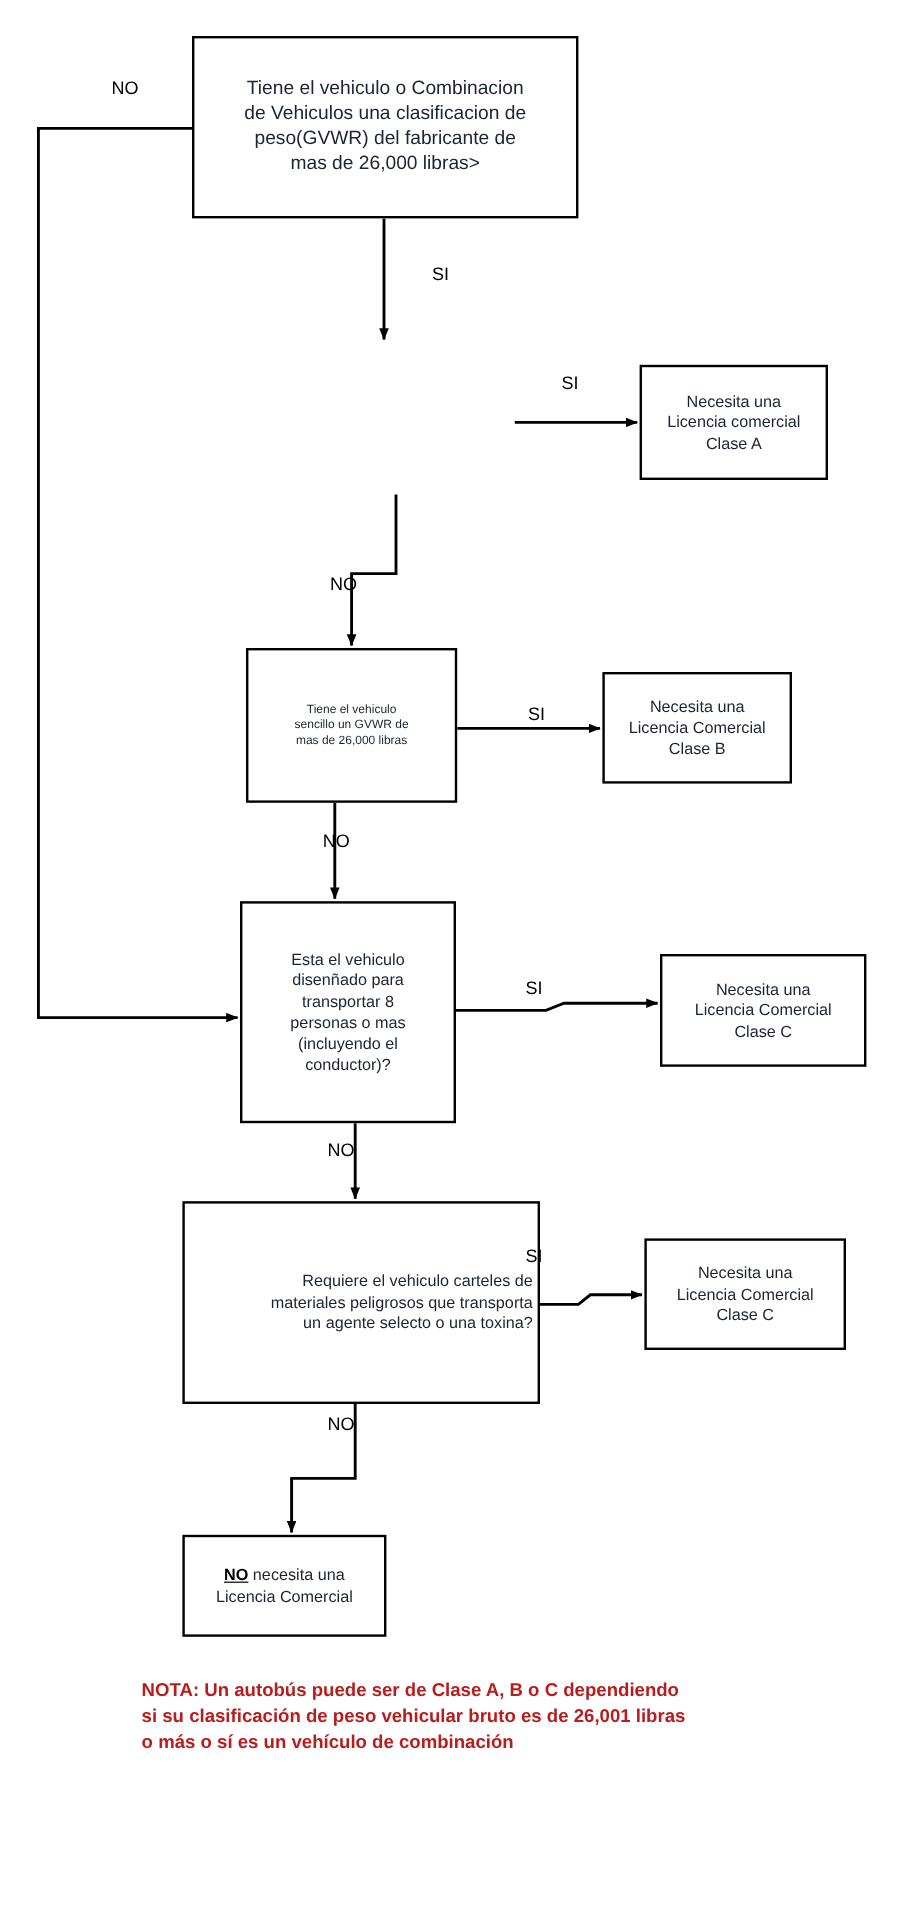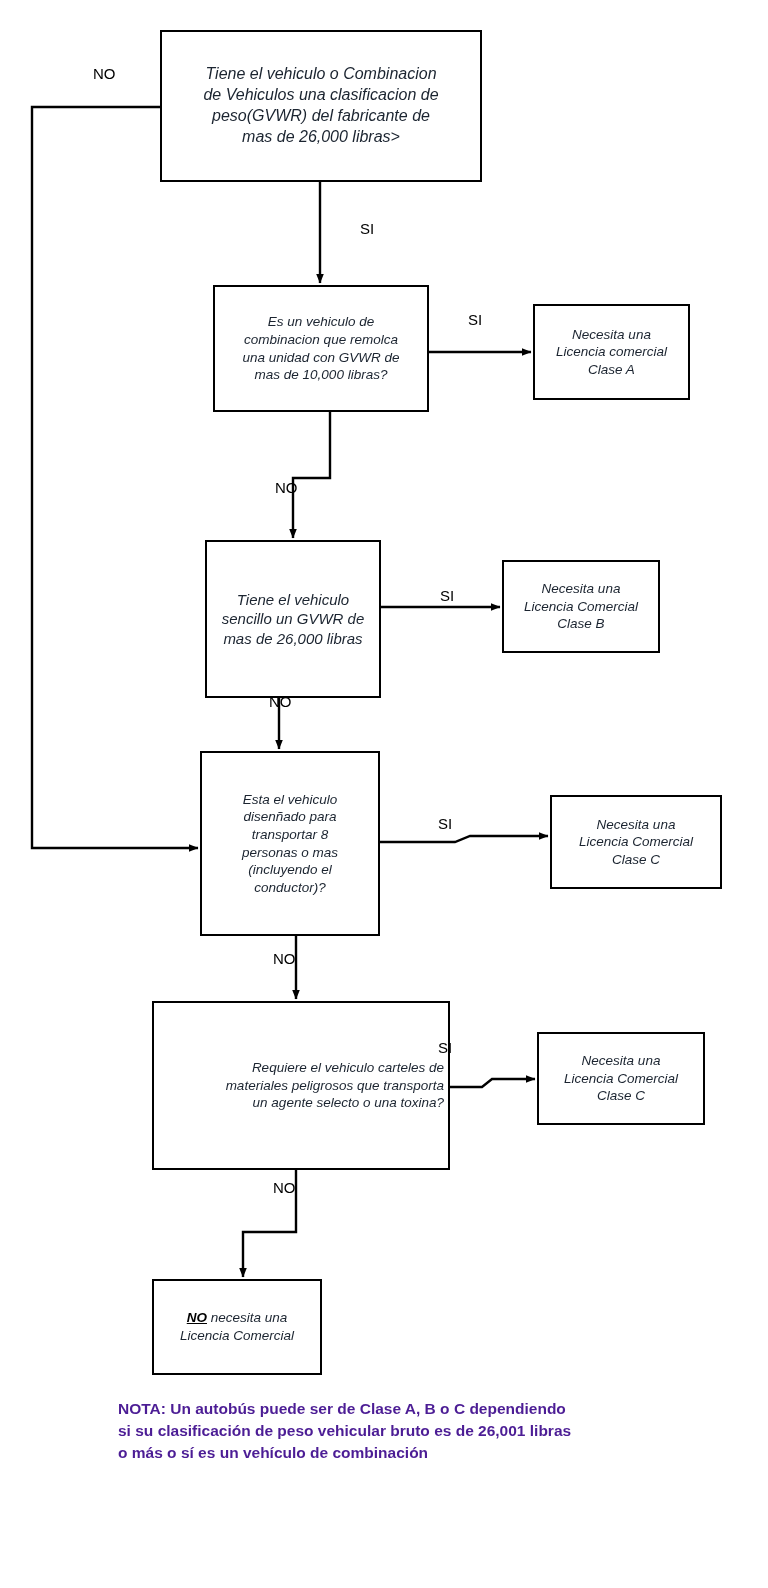--- a/index.html
+++ b/index.html
@@ -35,35 +35,34 @@
     justify-content: center;
     text-align: center;
     line-height: 1.30;
     color: #1b2430;
   }
   .node-text {
     display: block;
     width: 100%;
     padding: 0 4px;
     white-space: pre-line;
-    font-style: italic;
   }
   .edge-label {
     position: absolute;
     font-size: 15px;
     color: #000000;
     line-height: 1;
     white-space: nowrap;
   }
   #note {
     position: absolute;
     font-weight: bold;
     font-size: 15.5px;
     line-height: 1.42;
-    color: #4c1d95;
+    color: #b91c1c;
     white-space: pre-line;
   }
   .u-bold {
     font-weight: bold;
     text-decoration: underline;
     color: #000000;
   }
 </style>
 </head>
 <body>
@@ -101,34 +100,28 @@
     </g>
   </svg>
 
   <div class="node" style="left:160px; top:30px; width:322px; height:152px; font-size:16px;">
     <span class="node-text">Tiene el vehiculo o Combinacion
 de Vehiculos una clasificacion de
 peso(GVWR) del fabricante de
 mas de 26,000 libras&gt;</span>
   </div>
 
-  <div class="node" style="left:213px; top:285px; width:216px; height:127px; font-size:13.5px;">
-    <span class="node-text">Es un vehiculo de
-combinacion que remolca
-una unidad con GVWR de
-mas de 10,000 libras?</span>
-  </div>
 
   <div class="node" style="left:533px; top:304px; width:157px; height:96px; font-size:13.5px;">
     <span class="node-text">Necesita una
 Licencia comercial
 Clase A</span>
   </div>
 
-  <div class="node" style="left:205px; top:540px; width:176px; height:158px; font-size:15px;">
+  <div class="node" style="left:205px; top:540px; width:176px; height:129px; font-size:10px;">
     <span class="node-text">Tiene el vehiculo
 sencillo un GVWR de
 mas de 26,000 libras</span>
   </div>
 
   <div class="node" style="left:502px; top:560px; width:158px; height:93px; font-size:13.5px;">
     <span class="node-text">Necesita una
 Licencia Comercial
 Clase B</span>
   </div>
@@ -153,21 +146,21 @@
 materiales peligrosos que transporta
 un agente selecto o una toxina?</span>
   </div>
 
   <div class="node" style="left:537px; top:1032px; width:168px; height:93px; font-size:13.5px;">
     <span class="node-text">Necesita una
 Licencia Comercial
 Clase C</span>
   </div>
 
-  <div class="node" style="left:152px; top:1279px; width:170px; height:96px; font-size:13.5px;">
+  <div class="node" style="left:152px; top:1279px; width:170px; height:85px; font-size:13.5px;">
     <span class="node-text"><span class="u-bold">NO</span><span> necesita una
 Licencia Comercial</span></span>
   </div>
 
   <div class="edge-label" style="left:93px; top:66px;">NO</div>
   <div class="edge-label" style="left:360px; top:221px;">SI</div>
   <div class="edge-label" style="left:468px; top:312px;">SI</div>
   <div class="edge-label" style="left:275px; top:480px;">NO</div>
   <div class="edge-label" style="left:440px; top:588px;">SI</div>
   <div class="edge-label" style="left:269px; top:694px;">NO</div>

